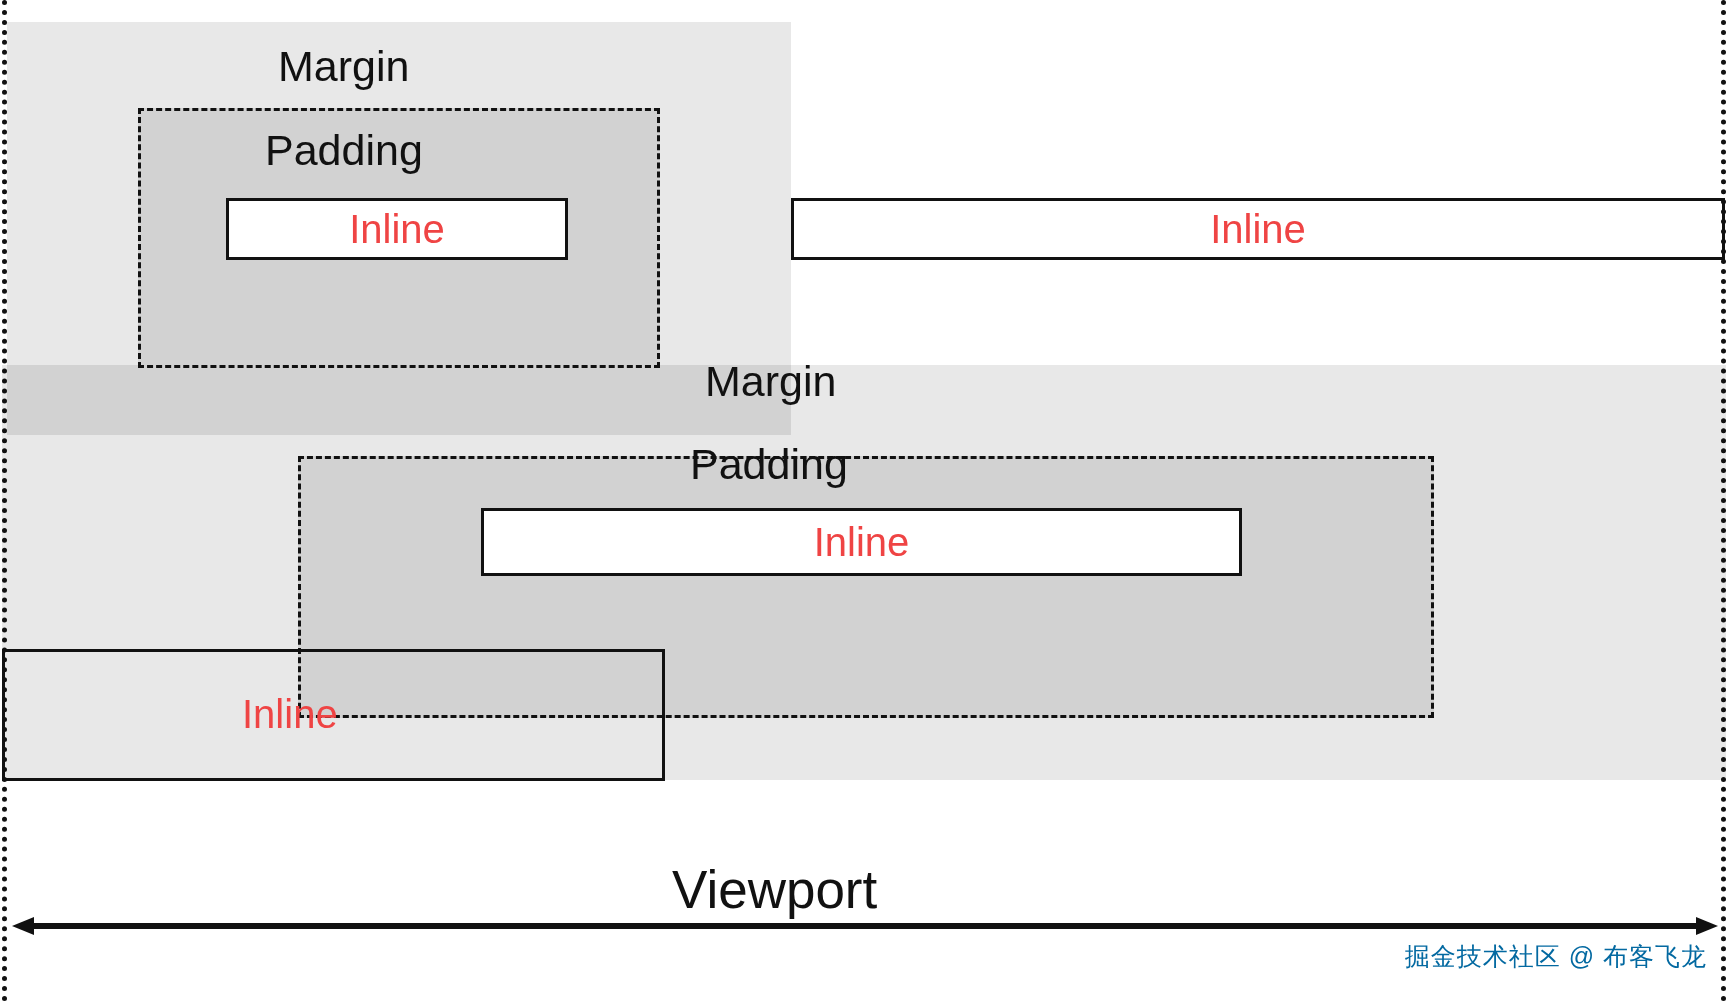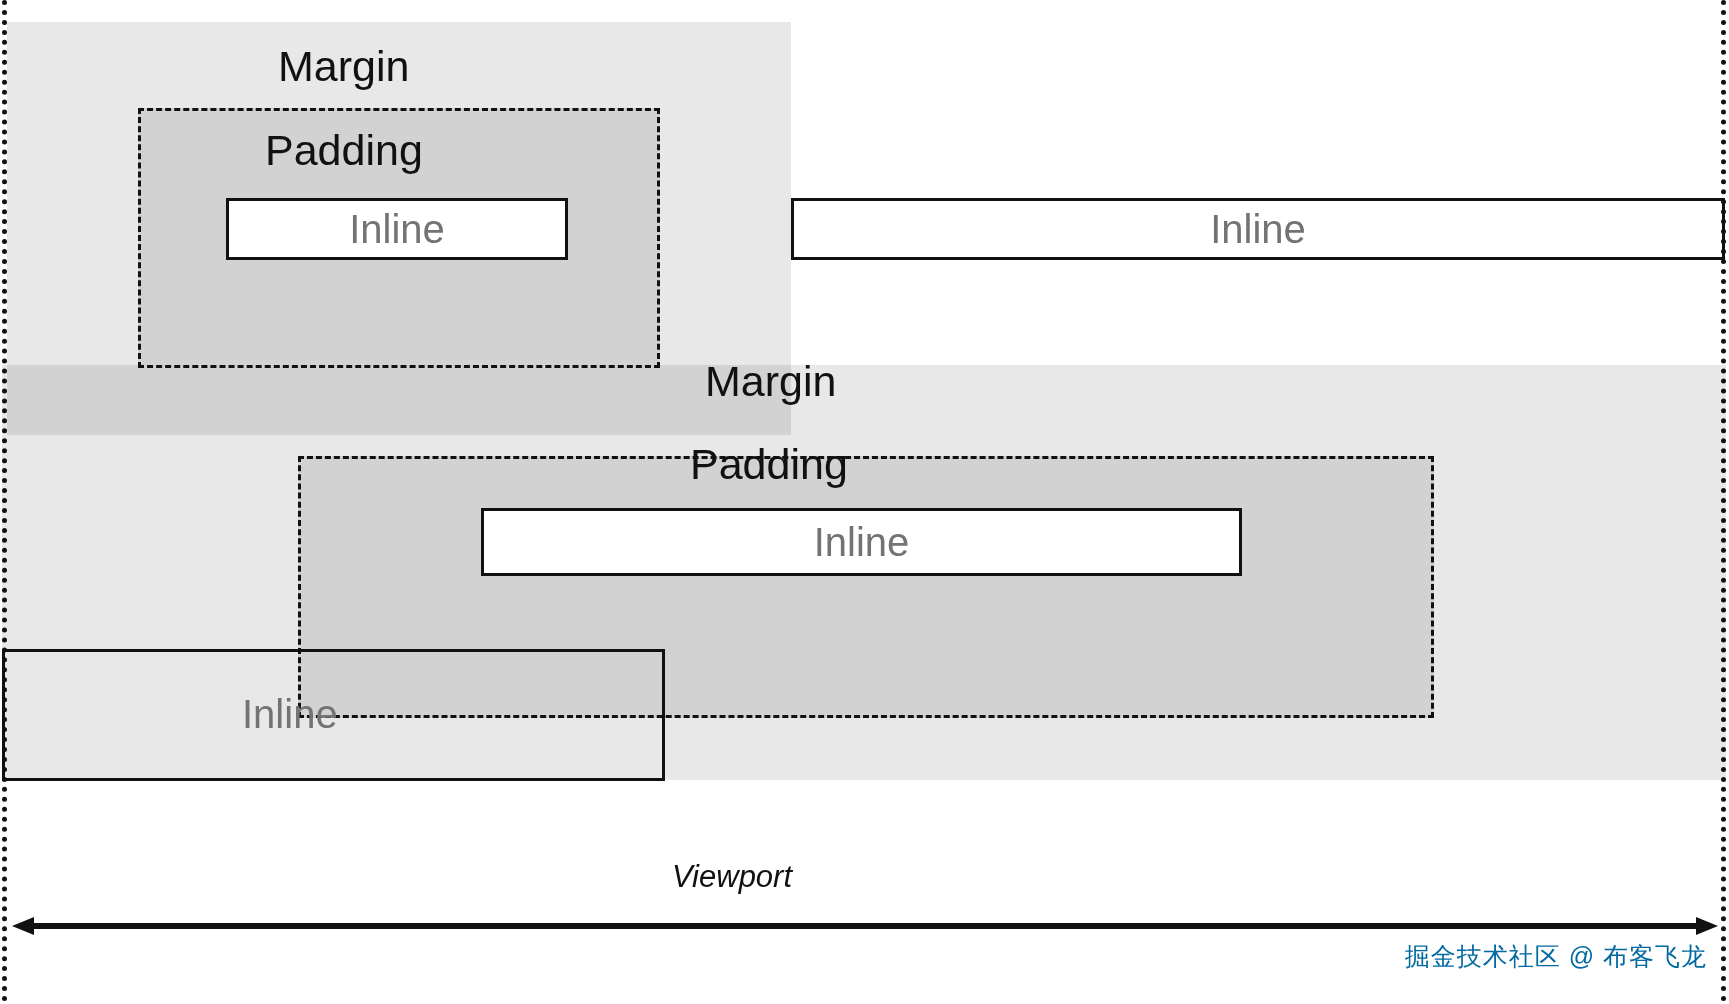--- a/index.html
+++ b/index.html
@@ -130,25 +130,25 @@
     position: absolute;
     color: #111111;
     white-space: nowrap;
     font-weight: 400;
   }
 
   #label-margin-1 { left: 278px; top: 42px; font-size: 43px; }
   #label-padding-1 { left: 265px; top: 126px; font-size: 43px; }
   #label-margin-2 { left: 705px; top: 357px; font-size: 43px; }
   #label-padding-2 { left: 690px; top: 440px; font-size: 43px; }
-  #label-viewport { left: 672px; top: 859px; font-size: 31px; font-style: italic; }
+  #label-viewport { left: 672px; top: 859px; font-size: 53px; }
 
   .inline-label {
     font-size: 40px;
-    color: #737373;
+    color: #ef4444;
     position: relative;
     z-index: 2;
   }
   #inline-box-4 .inline-label {
     position: absolute;
     left: 237px;
     top: 40px;
   }
 
   

